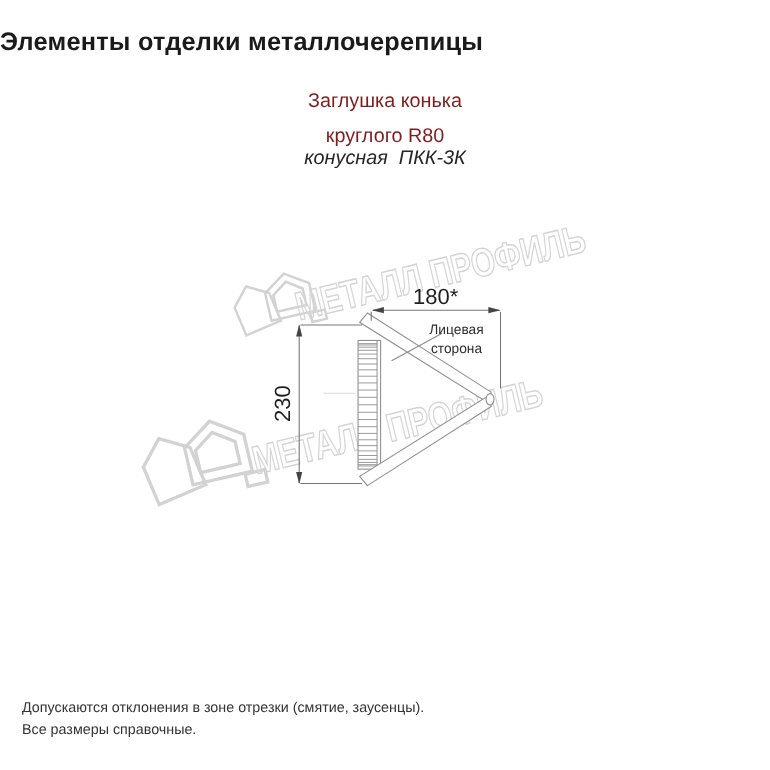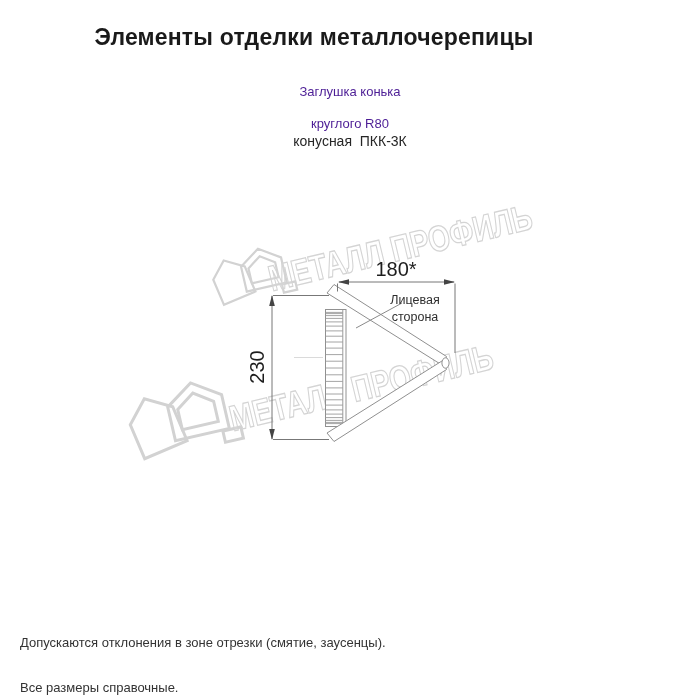--- a/index.html
+++ b/index.html
@@ -1,29 +1,29 @@
 <!DOCTYPE html>
 <html><head>
 <meta charset="utf-8">
 <style>
   html,body{margin:0;padding:0;background:#fff;}
   body{width:700px;height:700px;position:relative;overflow:hidden;
        font-family:"Liberation Sans",sans-serif;}
   .abs{position:absolute;}
   
-  .page-title{left:0;top:24px;width:604px;text-align:center;
-    font-size:23px;font-weight:bold;color:#1a1a1a;letter-spacing:.2px;margin-left:12px;}
-  .subtitle{left:0;width:700px;text-align:center;font-size:13px;color:#4c1d95;line-height:19px;}
+  .page-title{left:0;top:24px;width:604px;
+    font-size:23px;font-weight:bold;color:#1a1a1a;letter-spacing:.2px;}
+  .subtitle{left:0;width:700px;text-align:center;font-size:18px;color:#7f1d1d;line-height:19px;}
   .subtitle.l1{top:82px;}
   .subtitle.l2{top:101px;margin-top:13px;}
   .product-code{left:0;top:133px;width:700px;text-align:center;
-    font-size:14px;color:#262626;white-space:pre;}
+    font-size:18px;color:#262626;white-space:pre;font-style:italic;}
   
   .footer-line{left:20px;font-size:13px;color:#333;}
-  .footer-line.f1{top:680px;}
+  .footer-line.f1{top:655px;}
   .footer-line.f2{top:635px;}
   
   .wm{pointer-events:none;z-index:1;}
   .wm-text{display:inline-block;white-space:pre;line-height:1;
     font-weight:bold;font-size:36px;letter-spacing:0;
     transform-origin:0 0;transform:rotate(-13.5deg) scaleX(0.78);
     color:rgba(255,255,255,0.08);
     -webkit-text-stroke:1.3px #d4d4d4;text-stroke:1.3px #d4d4d4;}
   .wm-logo{transform-origin:0 0;transform:rotate(-13deg);}
   

